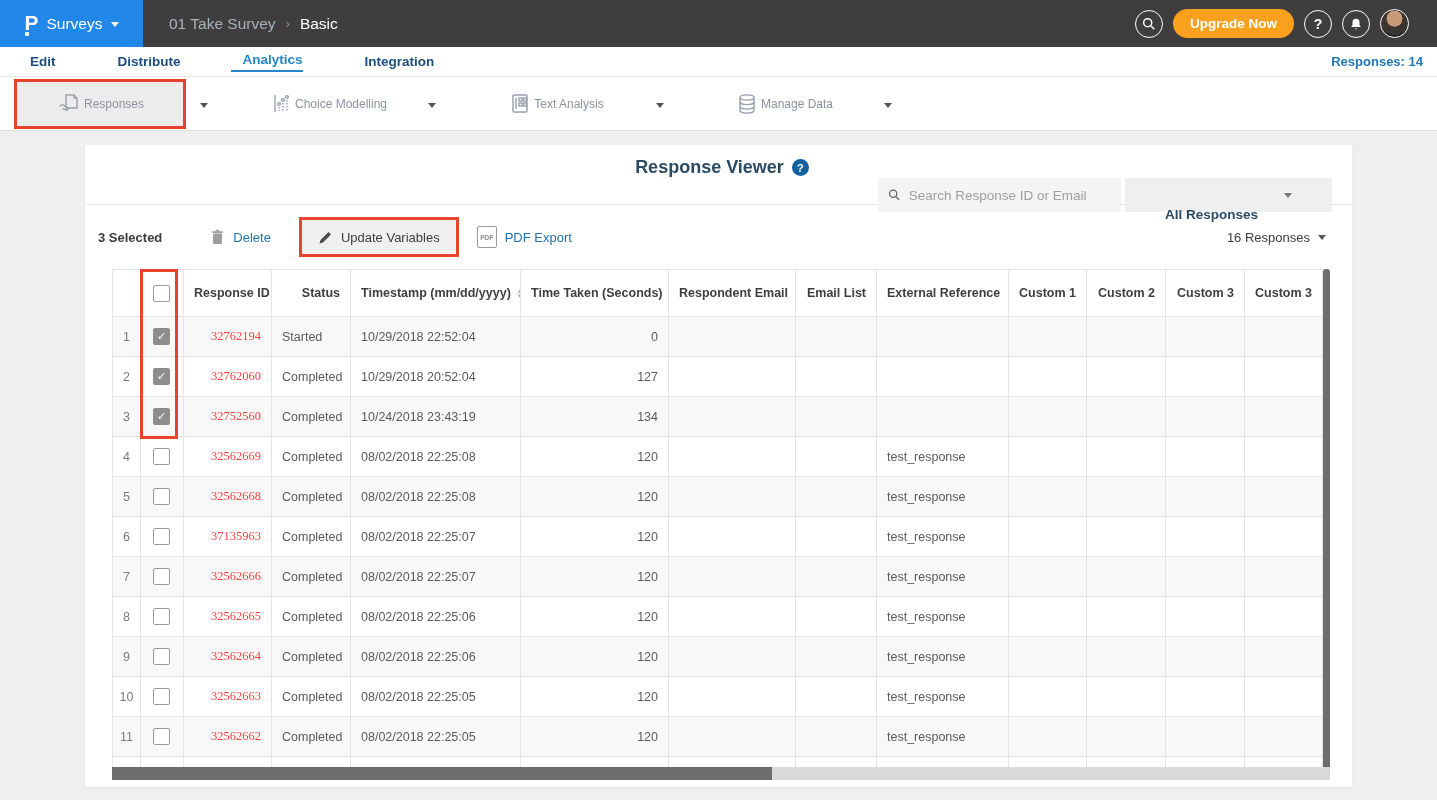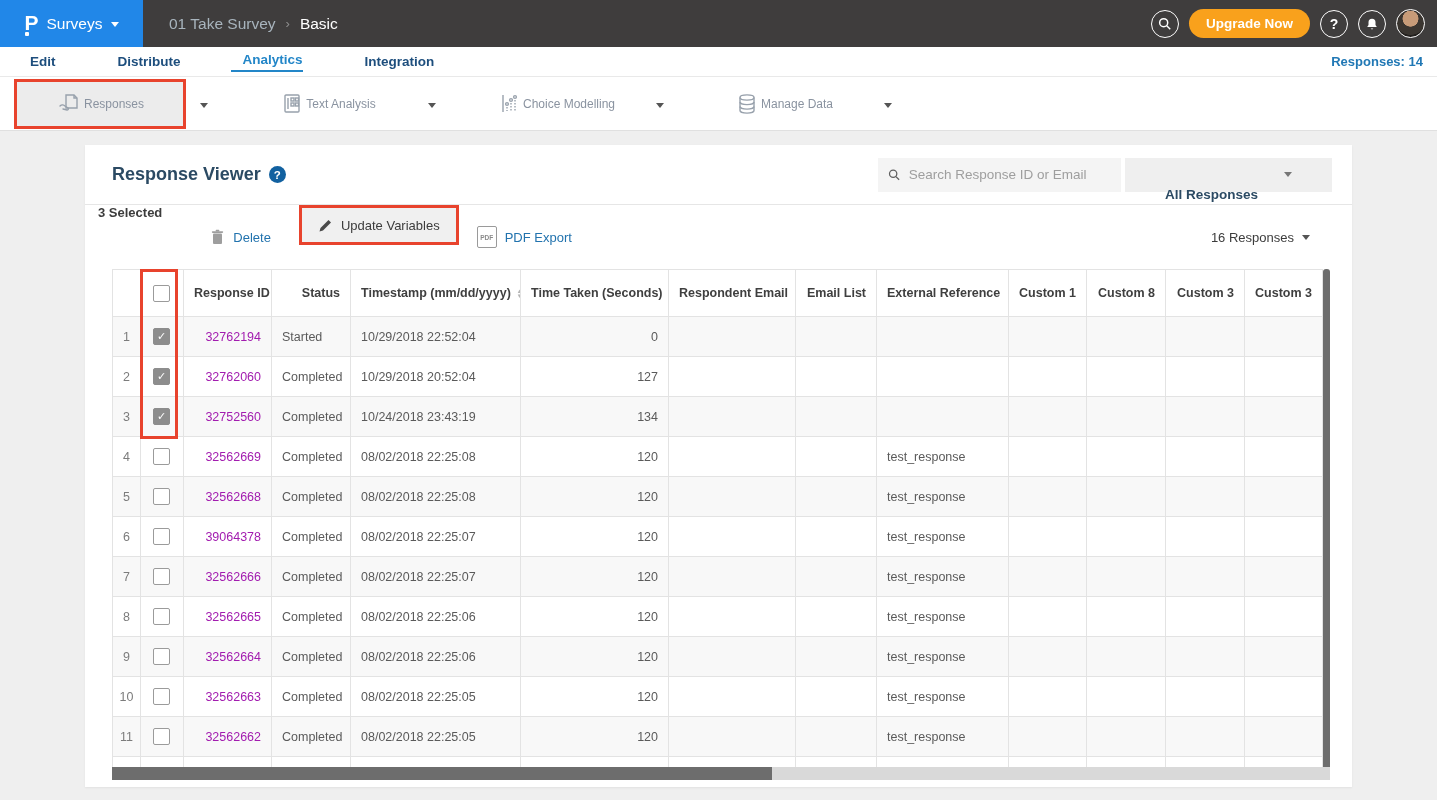--- a/index.html
+++ b/index.html
@@ -13,21 +13,21 @@
   .brand .plogo { font-weight:bold; font-size:21px; line-height:1; position:relative; top:-1px; }
   .brand .plogo .pdot { position:absolute; left:1px; bottom:-3px; width:4px; height:4px; background:#fff; border-radius:1px; }
   .brand .blabel { font-size:15.5px; font-weight:400; }
   .caret { display:inline-block; width:0; height:0; border-left:4.5px solid transparent;
     border-right:4.5px solid transparent; border-top:5px solid currentColor; }
   .brand .caret { color:#fff; margin-top:2px; }
   .crumbs { display:flex; align-items:center; gap:10px; margin-left:26px; font-size:15.5px; }
   .crumb-survey { color:#a8b4bd; }
   .crumb-sep { color:#8d8d8d; font-size:13px; }
   .crumb-page { color:#fff; }
-  .top-right { position:absolute; right:12px; top:0; height:47px; display:flex; align-items:center; gap:10px; }
+  .top-right { position:absolute; right:28px; top:0; height:47px; display:flex; align-items:center; gap:10px; }
   .circle-btn { width:28px; height:28px; border:1.6px solid #fff; border-radius:50%;
     display:flex; align-items:center; justify-content:center; color:#fff; cursor:pointer;
     font-size:14px; font-weight:bold; background:transparent; }
   .upgrade { background:#f9a11c; color:#fff; border:none; border-radius:15px; height:29px;
     padding:0 17px; font-size:13.5px; font-weight:bold; cursor:pointer;
     font-family:"Liberation Sans",sans-serif; }
   .avatar { width:29px; height:29px; border-radius:50%; border:1.6px solid #fff; cursor:pointer;
     background: radial-gradient(circle at 50% 32%, #c79b78 0 34%, #3a3530 36% 70%, #23201e 72%); }
 
   
@@ -47,60 +47,60 @@
     margin-top:1px; cursor:pointer; font-family:"Liberation Sans",sans-serif; }
   .module-btn.highlight { border-color:#e8432d; background:#ececec; }
   .micon { height:24px; display:flex; align-items:flex-end; }
   .micon svg { stroke:#98a1ac; fill:none; stroke-width:1.4; }
   .mlabel { font-size:12px; color:#8a93a0; }
   .module-caret { background:none; border:none; cursor:pointer; color:#555; padding:4px 6px; margin:0 28px 0 8px; }
 
   
   .card { width:1267px; margin:14px 0 0 85px; background:#fff; height:642px; position:relative;
     box-shadow:0 1px 2px rgba(0,0,0,.06); }
-  .card-head { height:60px; display:flex; align-items:center; padding:0 20px 0 27px;
-    border-bottom:1px solid #e6e6e6; }
+  .card-head { height:60px; display:flex; align-items:center; padding:12px 20px 0 27px;
+    border-bottom:1px solid #e6e6e6;flex-direction:column; }
   .card-title { font-size:18px; color:#2b4a63; display:flex; align-items:center; gap:8px; }
   .help-badge { width:17px; height:17px; border-radius:50%; background:#1261a0; color:#fff;
     font-size:11.5px; font-weight:bold; display:flex; align-items:center; justify-content:center; cursor:pointer; }
   .head-right { margin-left:auto; display:flex; gap:4px; }
   .searchbox { width:243px; height:34px; background:#f4f4f4; display:flex; align-items:center;
     padding:0 10px; gap:8px;justify-content:space-between; }
   .searchbox input { border:none; background:transparent; outline:none; font-size:13.5px;
     color:#444; width:100%; font-family:"Liberation Sans",sans-serif; }
   .searchbox input::placeholder { color:#9e9e9e; }
   .filter-dd { width:207px; height:34px; background:#efefef; display:flex; align-items:center;
     justify-content:center; gap:26px; cursor:pointer; border:none;
     font-family:"Liberation Sans",sans-serif; }
   .filter-dd .flabel { font-size:13.5px; font-weight:bold; color:#2b4a63;margin-top:39px; }
   .filter-dd .caret { color:#777; }
 
   
-  .actions { height:64px; display:flex; padding:0 42px 0 13px; }
+  .actions { height:64px; display:flex; align-items:center; padding:0 26px 0 13px; }
   .sel-count { font-size:13px; font-weight:bold; color:#3c3c3c; margin-right:48px; }
   .act { display:flex; align-items:center; gap:8px; background:none; border:none; cursor:pointer;
     font-size:13px; font-family:"Liberation Sans",sans-serif; }
   .act-delete { color:#2273ae; margin-right:28px; }
   .act-update { color:#3c3c3c; border:3px solid #e8432d; background:#f0f0f0; height:40px; padding:0 16px; margin-right:18px; }
   .act-pdf { color:#2273ae; }
   .count-dd { margin-left:auto; background:none; border:none; display:flex; align-items:center; gap:8px;
     font-size:13px; color:#3c3c3c; cursor:pointer; font-family:"Liberation Sans",sans-serif; }
   .count-dd .caret { color:#555; }
 
   
   .table-wrap { position:relative; margin-left:27px; width:1218px; height:511px; overflow:hidden; }
   table { border-collapse:collapse; table-layout:fixed; width:1210px; font-size:12.5px; }
   th, td { border:1px solid #e3e3e3; height:40px; padding:0 10px; overflow:hidden;
     white-space:nowrap; }
   thead th { height:47px; background:#fff; color:#3f3f3f; font-weight:bold; text-align:right; font-size:12.5px; }
   tbody tr:nth-child(odd) td { background:#f8f8f8; }
   tbody tr:nth-child(even) td { background:#fff; }
   td.c-num { color:#7c7c7c; text-align:center; padding:0 6px; }
   td.c-id { text-align:right; }
-  td.c-id span { color:#a21caf; cursor:pointer; }
+  td.c-id span { color:#ef4444; cursor:pointer;font-family:Liberation Serif, serif; }
   td.c-time { text-align:right; color:#5a5a5a; }
   td.c-txt { color:#5a5a5a; }
   .sortwrap { display:inline-flex; flex-direction:column; vertical-align:middle; margin-left:7px;
     font-size:7px; line-height:4.5px; color:#b5b5b5; }
   .cb { width:17px; height:17px; border:1px solid #9b9b9b; border-radius:2px; background:#fff;
     cursor:pointer; display:flex; align-items:center; justify-content:center;
     font-size:11px; color:transparent; }
   .cb.checked { background:#8d8d8d; border-color:#8d8d8d; color:#fff; }
   th .cb { margin:0 auto 0 2px; }
   td .cb { margin-left:2px; }
@@ -168,52 +168,52 @@
           <path d="M10 3 h8 l3 3 v10 h-11 z"></path>
           <path d="M18 3 v3 h3"></path>
           <path d="M4 14 c2-2 4-1 5 0 l3 2 c1 1 0 2-1 2 l-4-1" stroke-linecap="round"></path>
         </svg>
       </span>
       <span class="mlabel">Responses</span>
     </button>
     <button class="module-caret"><span class="caret"></span></button>
   </div>
 
-
-  <div class="module">
-    <button class="module-btn">
-      <span class="micon">
-        <svg width="24" height="24" viewBox="0 0 24 24">
-          <rect x="5" y="3" width="14" height="17" rx="1"></rect>
-          <line x1="8" y1="6" x2="8" y2="17"></line>
-          <rect x="11" y="6" width="3" height="3"></rect>
-          <rect x="15.5" y="6" width="3" height="3"></rect>
-          <rect x="11" y="11" width="3" height="3"></rect>
-          <rect x="15.5" y="11" width="3" height="3"></rect>
-        </svg>
-      </span>
-      <span class="mlabel">Text Analysis</span>
-    </button>
-    <button class="module-caret"><span class="caret"></span></button>
-  </div>
 
   <div class="module">
     <button class="module-btn">
       <span class="micon">
         <svg width="24" height="24" viewBox="0 0 24 24">
           <path d="M6 3 v17"></path>
           <circle cx="10" cy="12" r="1.4"></circle>
           <circle cx="14" cy="8" r="1.4"></circle>
           <circle cx="18" cy="5" r="1.4"></circle>
           <line x1="10" y1="15" x2="10" y2="19" stroke-dasharray="1.5 1.5"></line>
           <line x1="14" y1="11" x2="14" y2="19" stroke-dasharray="1.5 1.5"></line>
           <line x1="18" y1="8" x2="18" y2="19" stroke-dasharray="1.5 1.5"></line>
         </svg>
       </span>
       <span class="mlabel">Choice Modelling</span>
+    </button>
+    <button class="module-caret"><span class="caret"></span></button>
+  </div>
+
+  <div class="module">
+    <button class="module-btn">
+      <span class="micon">
+        <svg width="24" height="24" viewBox="0 0 24 24">
+          <rect x="5" y="3" width="14" height="17" rx="1"></rect>
+          <line x1="8" y1="6" x2="8" y2="17"></line>
+          <rect x="11" y="6" width="3" height="3"></rect>
+          <rect x="15.5" y="6" width="3" height="3"></rect>
+          <rect x="11" y="11" width="3" height="3"></rect>
+          <rect x="15.5" y="11" width="3" height="3"></rect>
+        </svg>
+      </span>
+      <span class="mlabel">Text Analysis</span>
     </button>
     <button class="module-caret"><span class="caret"></span></button>
   </div>
 
   <div class="module">
     <button class="module-btn">
       <span class="micon">
         <svg width="24" height="24" viewBox="0 0 24 24">
           <ellipse cx="12" cy="5.5" rx="7" ry="2.6"></ellipse>
           <path d="M5 5.5 v4.5 c0 1.4 3.1 2.6 7 2.6 s7-1.2 7-2.6 V5.5"></path>
@@ -308,21 +308,21 @@
             <th><span>Status</span></th>
             <th><span>Timestamp (mm/dd/yyyy)</span><span class="sortwrap">
                 <span>▴</span>
                 <span>▾</span>
               </span></th>
             <th><span>Time Taken (Seconds)</span></th>
             <th><span>Respondent Email</span></th>
             <th><span>Email List</span></th>
             <th><span>External Reference</span></th>
             <th><span>Custom 1</span></th>
-            <th><span>Custom 8</span></th>
+            <th><span>Custom 2</span></th>
             <th><span>Custom 3</span></th>
             <th><span>Custom 3</span></th>
           </tr>
         </thead>
       <tbody id="body-rows">
           <tr>
             <td class="c-num">1</td>
             <td>
               <div class="cb checked">✓</div>
             </td>
@@ -404,21 +404,21 @@
             <td class="c-txt"></td>
             <td class="c-txt"></td>
             <td class="c-txt"></td>
             <td class="c-txt"></td>
           </tr>
           <tr>
             <td class="c-num">6</td>
             <td>
               <div class="cb"></div>
             </td>
-            <td class="c-id"><span>39064378</span></td>
+            <td class="c-id"><span>37135963</span></td>
             <td class="c-txt">Completed</td>
             <td class="c-txt">08/02/2018 22:25:07</td>
             <td class="c-time">120</td>
             <td class="c-txt"></td>
             <td class="c-txt"></td>
             <td class="c-txt">test_response</td>
             <td class="c-txt"></td>
             <td class="c-txt"></td>
             <td class="c-txt"></td>
             <td class="c-txt"></td>

